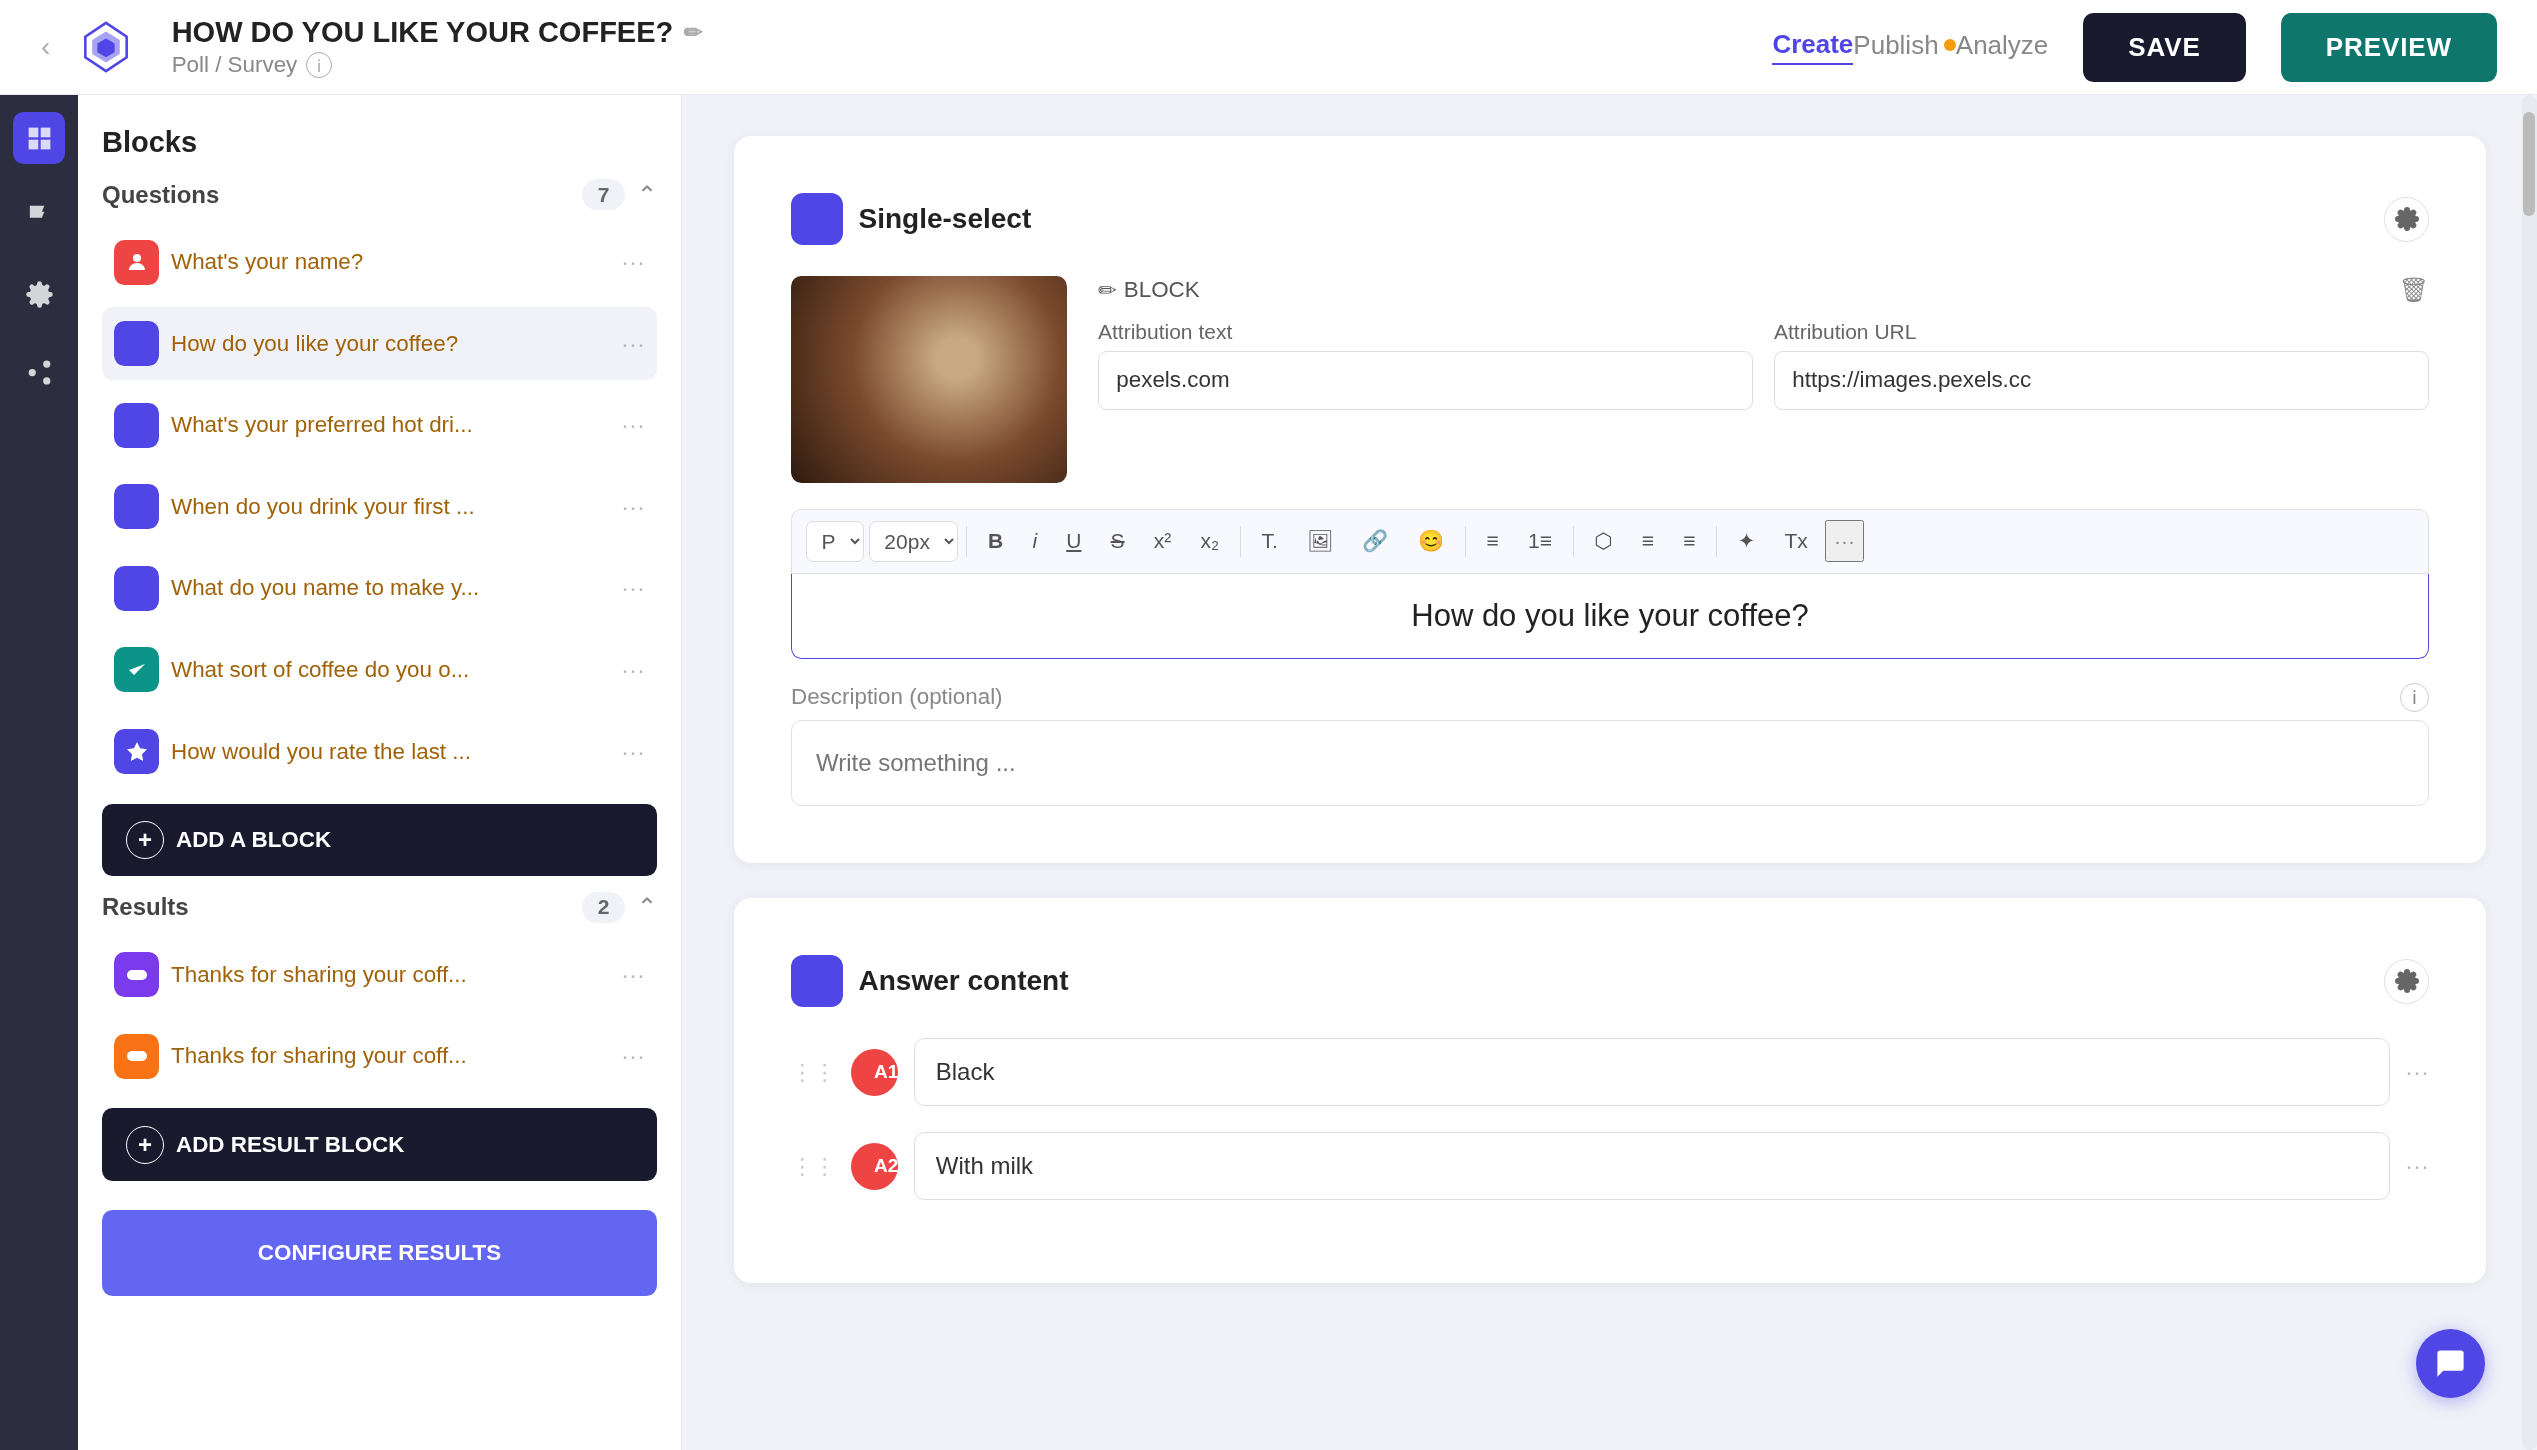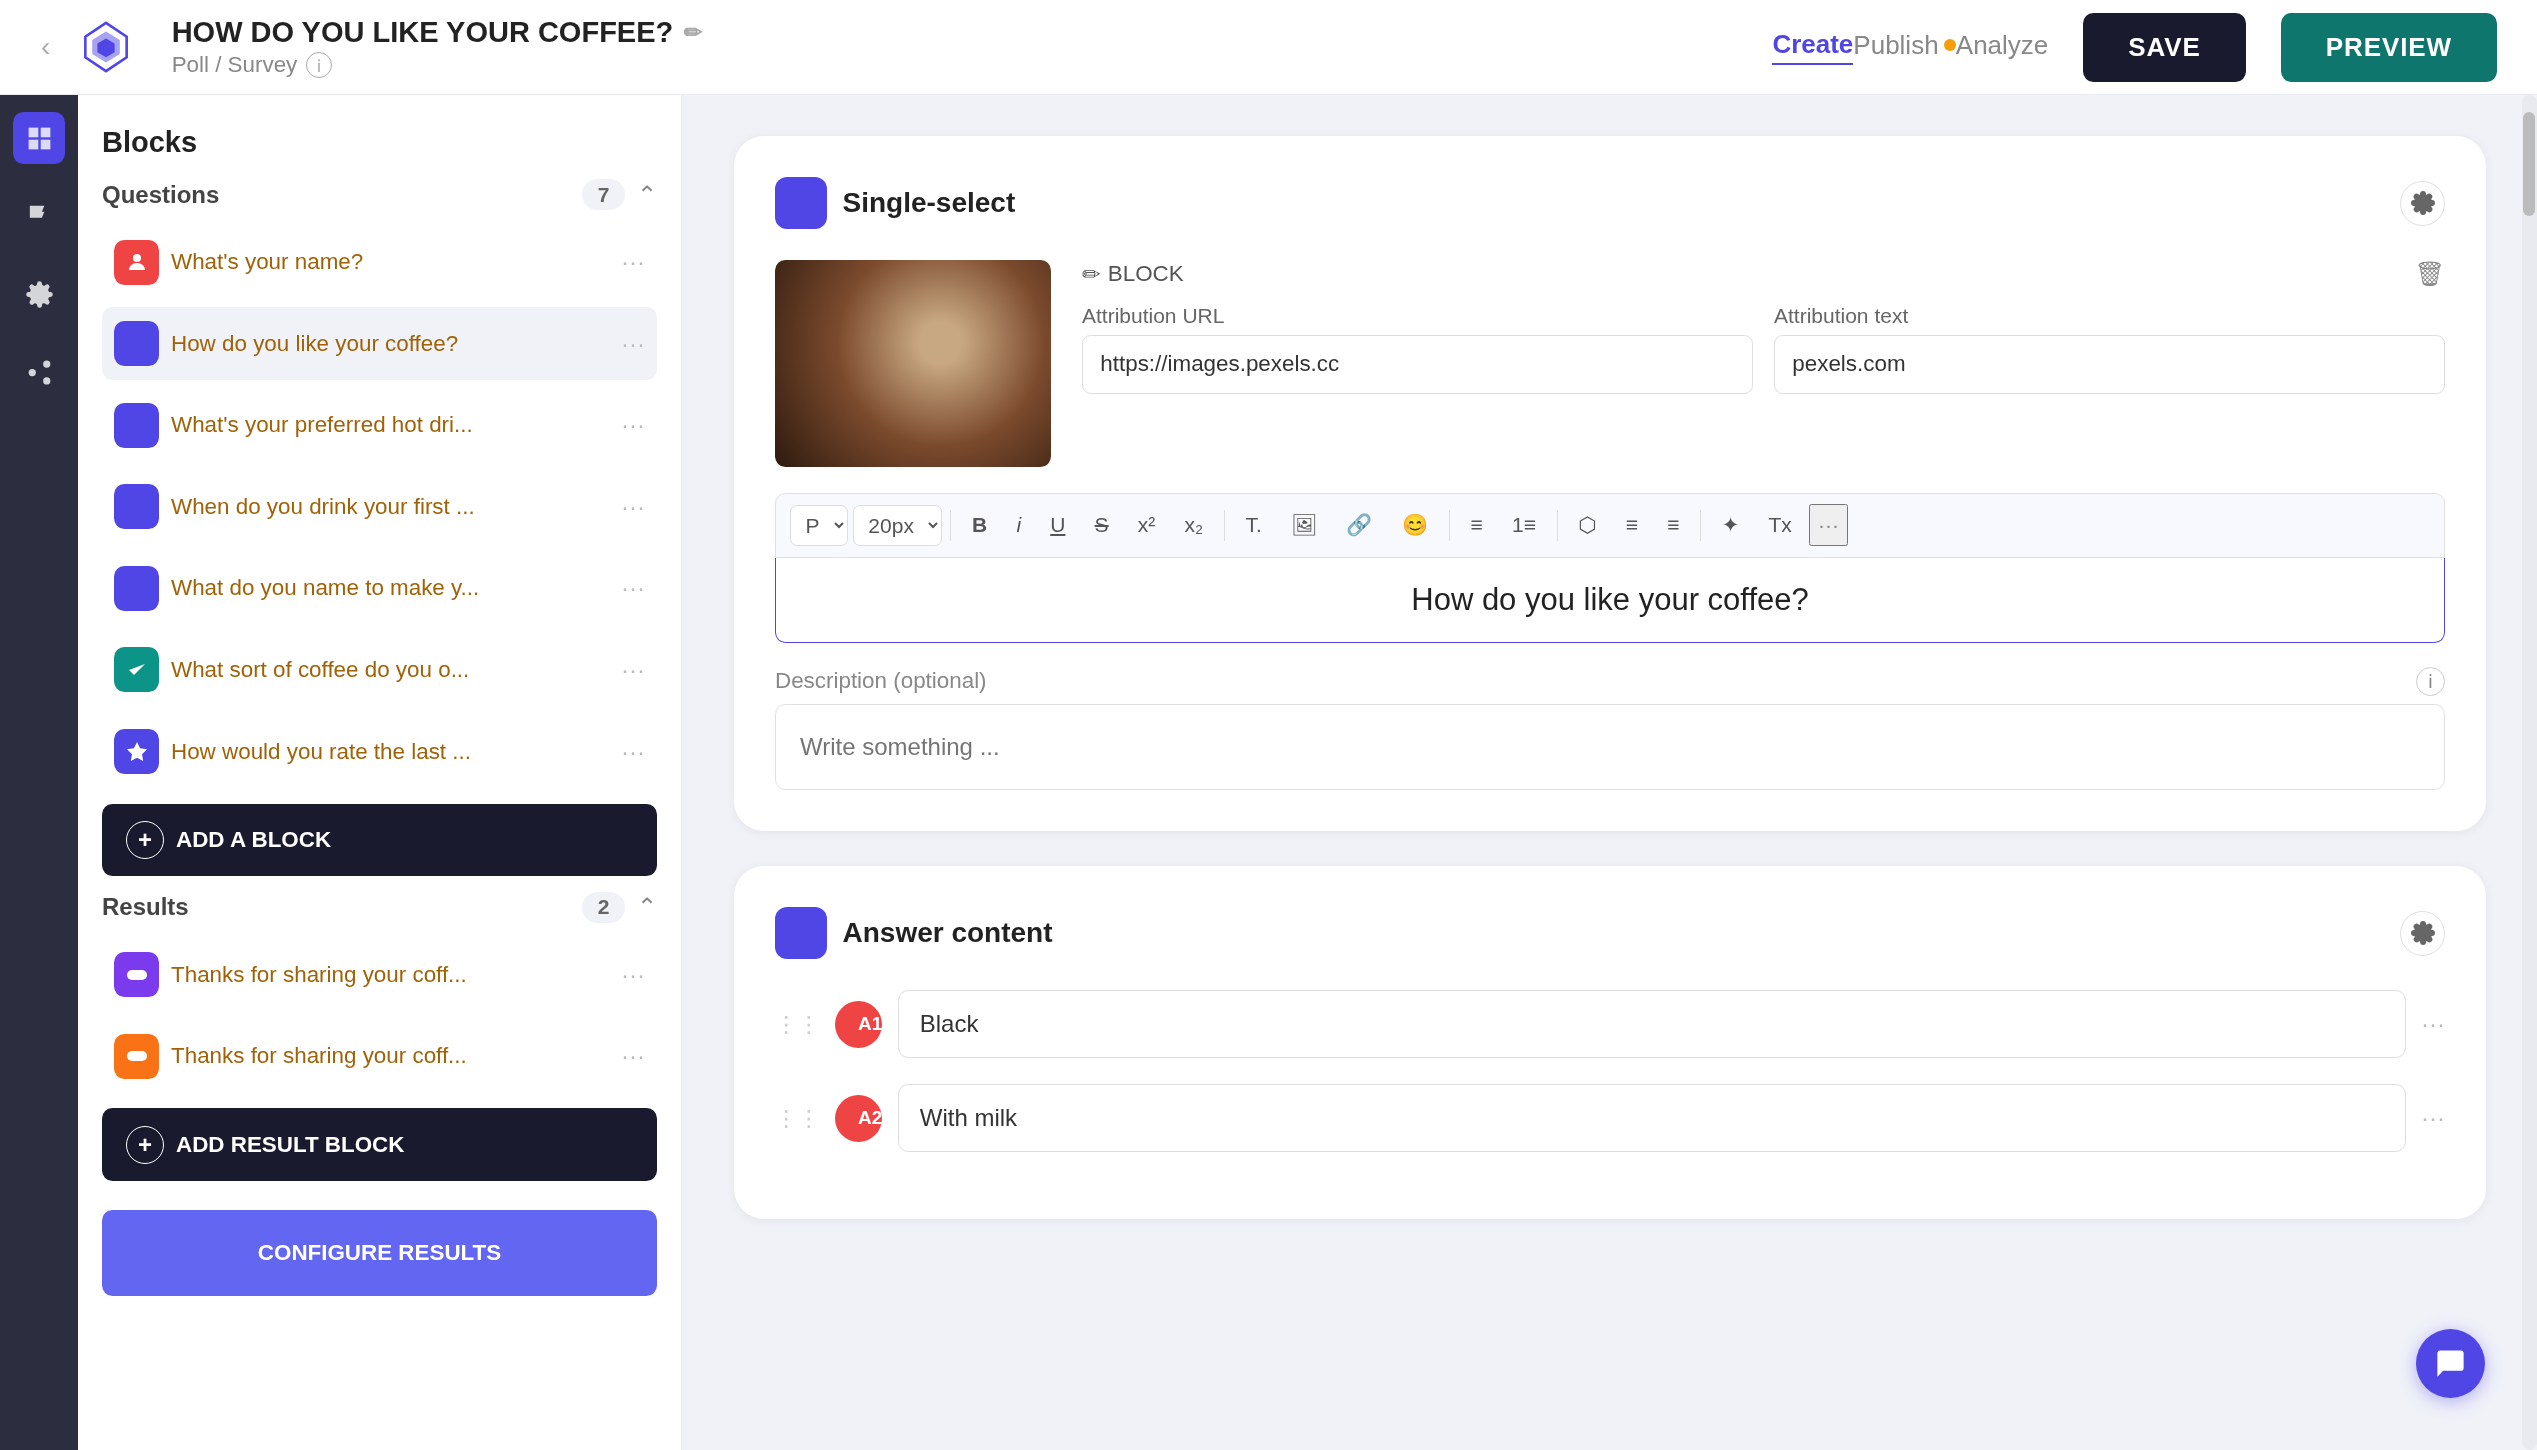--- a/index.html
+++ b/index.html
@@ -60,21 +60,21 @@
     .block-text { font-size: 22.4px; color: #a16207; flex: 1; overflow: hidden; text-overflow: ellipsis; white-space: nowrap; }
     .block-dots { font-size: 24px; color: #bbb; cursor: pointer; }
     .add-block-btn { display: flex; align-items: center; gap: 12px; background: #1a1a2e; color: #fff; border-radius: 10.4px; padding: 17.3px 24px; margin: 15.5px 0; cursor: pointer; font-size: 22.4px; font-weight: 600; }
     .add-block-btn .plus-circle { width: 38px; height: 38px; border-radius: 50%; border: 1.7px solid #fff; display: flex; align-items: center; justify-content: center; font-size: 24px; }
     .configure-btn { background: #6366f1; color: #fff; border: none; border-radius: 10.4px; padding: 30px; width: 100%; font-size: 22.4px; font-weight: 600; cursor: pointer; margin-top: 14px; }
 
     
     .main-content { flex: 1; padding: 41px 52px; overflow-y: auto; }
 
     
-    .card { background: #fff; border-radius: 30px; padding: 41px; margin-bottom: 35px; box-shadow: 0 1.7px 10.4px rgba(0,0,0,0.06); }
+    .card { background: #fff; border-radius: 17px; padding: 57px; margin-bottom: 35px; box-shadow: 0 1.7px 10.4px rgba(0,0,0,0.06); }
     .card-header { display: flex; align-items: center; justify-content: space-between; margin-bottom: 31px; }
     .card-title-area { display: flex; align-items: center; gap: 15.5px; }
     .card-type-icon { width: 52px; height: 52px; border-radius: 12px; background: #4f46e5; display: flex; align-items: center; justify-content: center; }
     .card-type-icon svg { width: 28px; height: 28px; fill: #fff; }
     .card-type-label { font-size: 28px; font-weight: 700; color: #222; }
     .gear-icon-btn { width: 45px; height: 45px; border-radius: 50%; border: 0.9px solid #e0e0e0; display: flex; align-items: center; justify-content: center; cursor: pointer; }
     .gear-icon-btn svg { width: 24px; height: 24px; fill: #666; }
 
     
     .image-edit-area { display: flex; gap: 31px; margin-bottom: 26px; align-items: flex-start; }
@@ -363,26 +363,26 @@
         </div>
         <div class="edit-fields">
           <div class="edit-header">
             <span class="edit-btn">
               ✏ <span>BLOCK</span>
             </span>
             <span class="trash-btn">🗑</span>
           </div>
           <div class="field-row">
             <div class="field-group">
+              <div class="field-label">Attribution text</div>
+              <input class="field-input" value="pexels.com" style="">
+            </div>
+            <div class="field-group">
               <div class="field-label">Attribution URL</div>
               <input class="field-input" value="https://images.pexels.cc" style="">
-            </div>
-            <div class="field-group">
-              <div class="field-label">Attribution text</div>
-              <input class="field-input" value="pexels.com" style="">
             </div>
           </div>
         </div>
       </div>
 
       
       <div class="editor-toolbar">
         <select class="toolbar-select">
           <option>P</option>
         </select>

